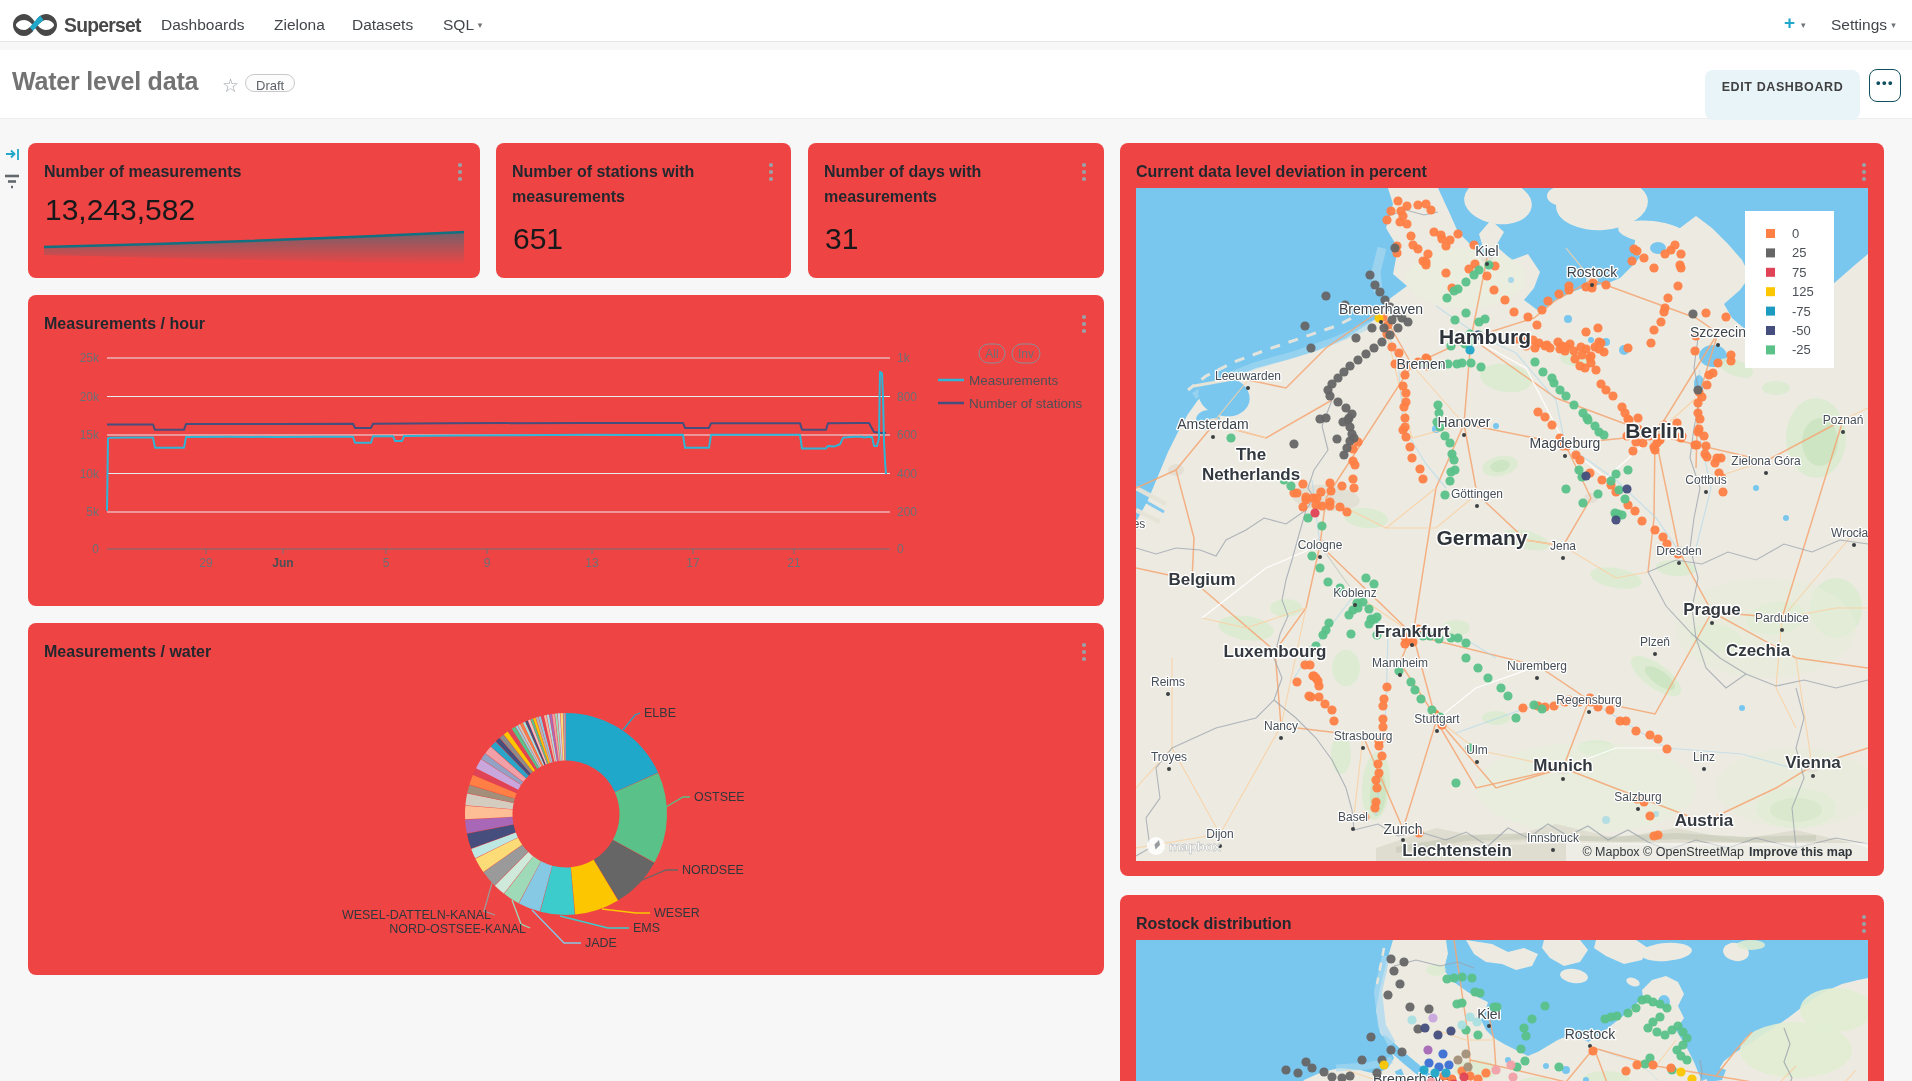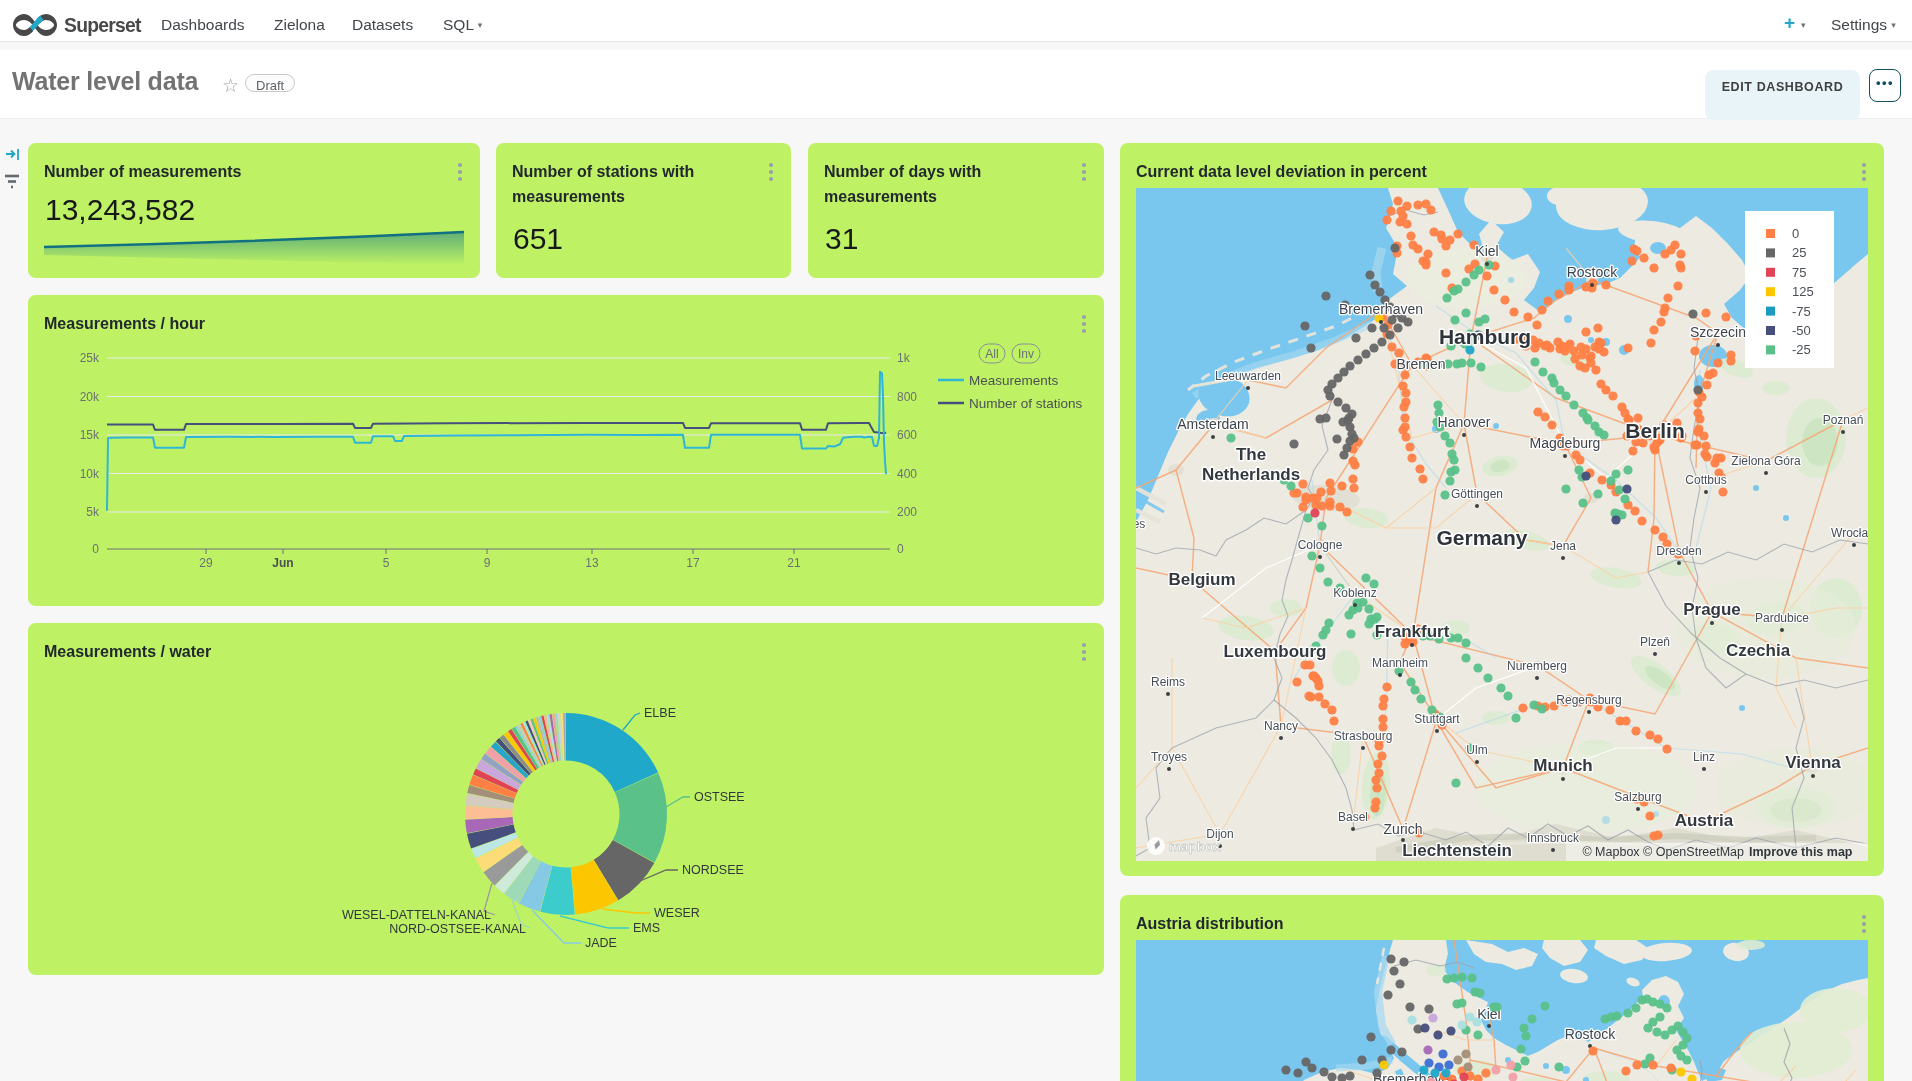--- a/index.html
+++ b/index.html
@@ -14,21 +14,21 @@
 .title{position:absolute;left:12px;top:17px;font-size:25px;font-weight:bold;color:#737373;letter-spacing:-0.2px}
 .star{position:absolute;left:222px;top:24px;font-size:19px;color:#9aa0a6}
 .draft{position:absolute;left:245px;top:24px;height:18px;line-height:21px;padding:0 10px;
  border:1px solid #C9C9C9;border-radius:12px;font-size:13px;color:#5f6368;background:#fcfcfc}
 .editbtn{position:absolute;left:1705px;top:20px;width:155px;height:50px;background:#E9F4F9;
  border-radius:8px;color:#404040;font-size:12.5px;font-weight:bold;letter-spacing:0.6px;
  text-align:center;line-height:34px}
 .dotbtn{position:absolute;left:1869px;top:19px;width:32px;height:33px;background:#fff;
  border:1px solid #11505f;border-radius:8px;color:#11505f;text-align:center}
 .dotbtn span{display:inline-block;margin-top:9px;letter-spacing:1.5px;font-size:13px;font-weight:bold;line-height:8px}
-.card{position:absolute;background:#bef264;border-radius:8px}
+.card{position:absolute;background:#ef4444;border-radius:8px}
 .ctitle{position:absolute;left:16px;top:16px;font-size:16px;font-weight:bold;color:#23282e;line-height:25px}
 .kebab{position:absolute;right:18px;top:20px;width:4px}
 .kebab i{display:block;width:3.6px;height:3.6px;border-radius:50%;background:#9aa0a6;margin-bottom:3.6px}
 .bignum{position:absolute;left:17px;font-size:30px;color:#17181a}
 .ax{font-size:12px;fill:#6b7075}
 .axb{font-size:12px;fill:#4b5054;font-weight:bold}
 .leg{font-size:13.5px;fill:#4c5157}
 .dlab{font-size:12.5px;fill:#32373c}
 .mlab{fill:#464E57;font-size:12px;paint-order:stroke;stroke:#ffffff;stroke-width:2.4px;stroke-linejoin:round}
 .mlab2{fill:#3C434A;font-size:14px;paint-order:stroke;stroke:#ffffff;stroke-width:2.6px;stroke-linejoin:round}
@@ -982,21 +982,21 @@
         <text x="613" y="668" style="font-size:12.5px;font-weight:bold;fill:#33383d">Improve this map</text>
         <g opacity="0.85">
           <circle cx="20" cy="658" r="9" fill="#ffffff"></circle>
           <path d="M23,652 l1,5 -4.5,4.5 -1,-5 z" fill="#8a9098"></path>
           <text x="33" y="663" style="font-size:13.5px;font-weight:bold;fill:#ffffff" stroke="#9aa0a8" stroke-width="0.4">mapbox</text>
         </g>
       </svg></div>
 </div>
 
 <div class="card" style="left:1120px;top:895px;width:764px;height:210px">
-  <div class="ctitle">Austria distribution</div>
+  <div class="ctitle">Rostock distribution</div>
     <div class="kebab">
       <i></i>
       <i></i>
       <i></i>
     </div>
   <div style="position:absolute;left:16px;top:45px;width:732px;height:165px;overflow:hidden"><svg width="732" height="165" viewBox="0 0 732 165" xmlns="http://www.w3.org/2000/svg">
         <rect width="732" height="165" fill="#79C7EF"></rect>
         <polygon points="257,0 310,0 312,14 308,30 318,42 332,52 344,58 352,62 349,72 345,80 350,90 358,98 368,104 380,110 392,116 402,112 412,106 422,100 432,96 444,98 452,102 458,108 470,112 480,116 494,120 506,126 516,134 524,144 530,154 534,165 150,165 168,140 186,132 204,128 224,130 240,134 252,128 258,118 252,106 244,92 240,70 244,48 250,24" fill="#EDEBE1" fill-opacity="1"></polygon>
         <path d="M248,100 L268,118 L292,138 L312,158 L322,165" fill="none" stroke="#79C7EF" stroke-width="9" stroke-linecap="round"></path>
         <path d="M240,95 L258,104 L250,112 L236,102 Z" fill="#79C7EF"></path>

